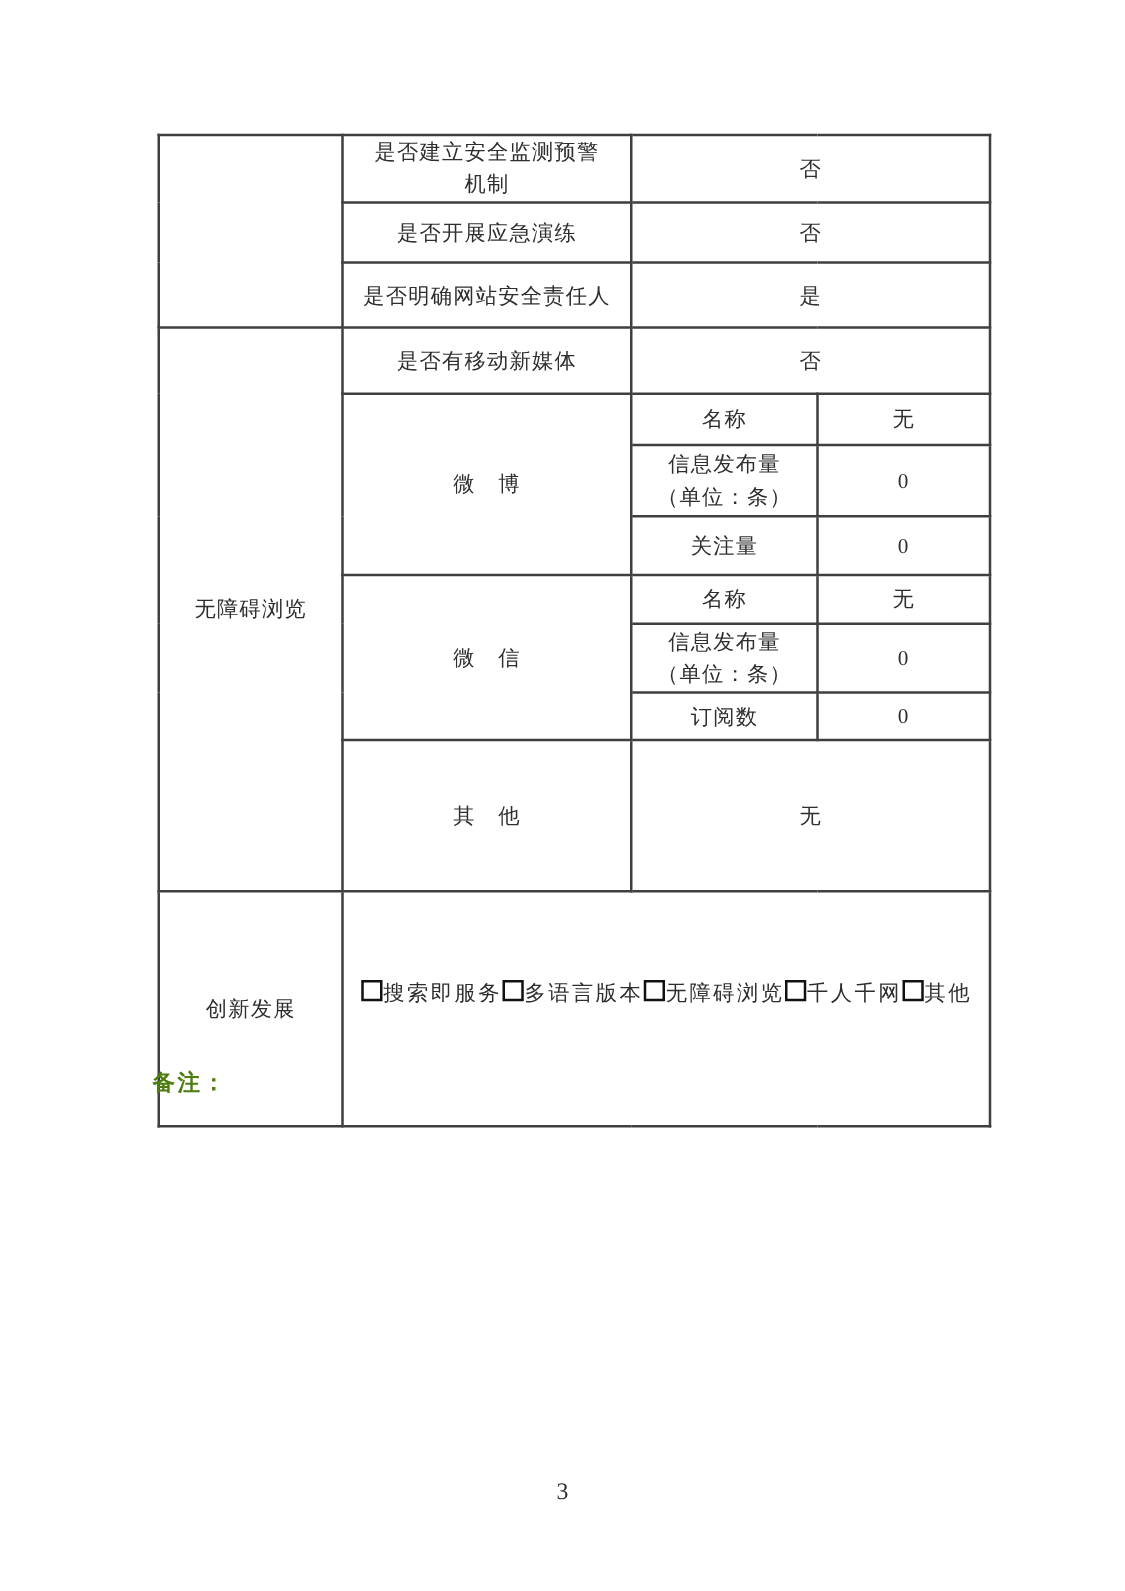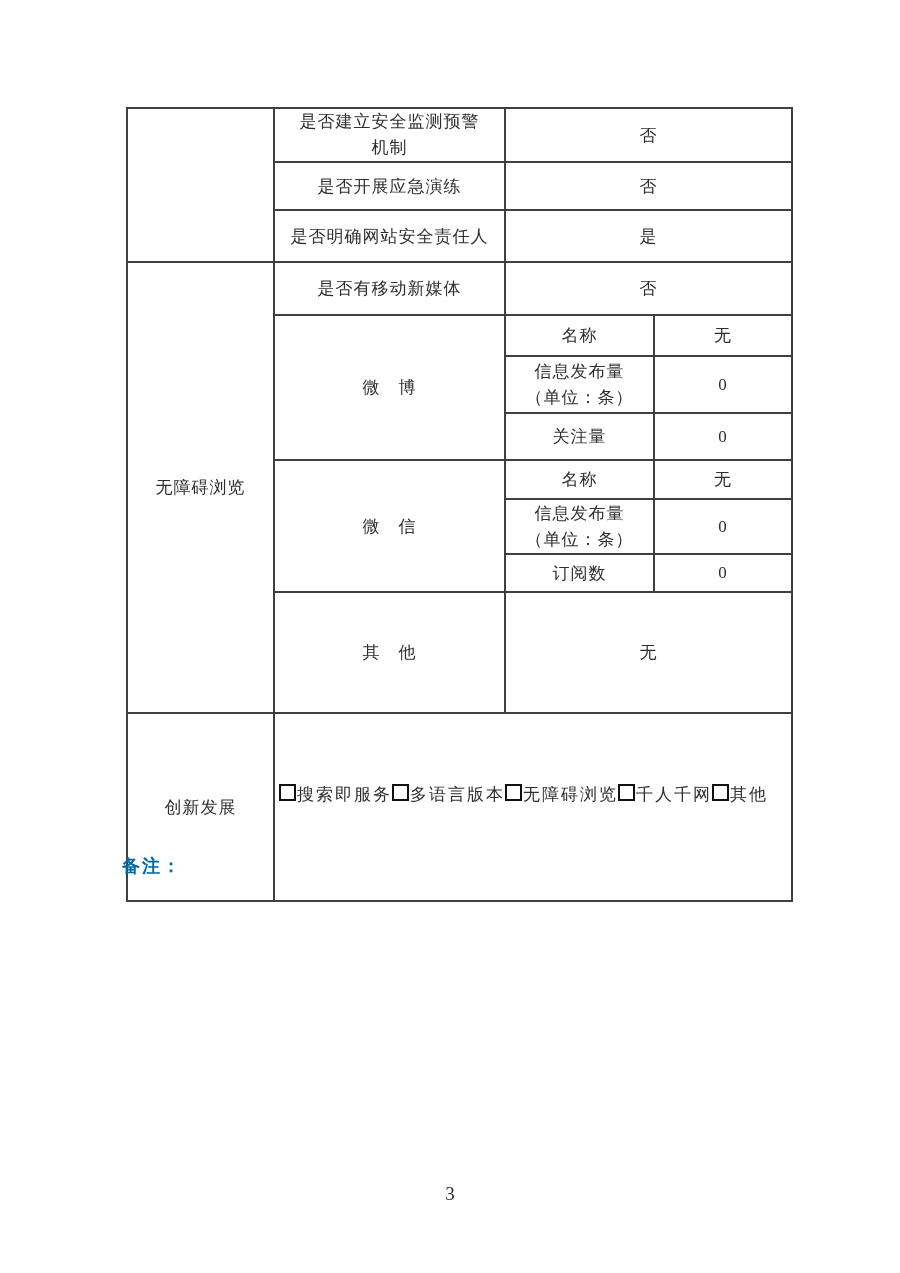--- a/index.html
+++ b/index.html
@@ -27,21 +27,21 @@
   table.report td {
     border: 2px solid #3f3f3f;
     text-align: center;
     vertical-align: middle;
     font-size: 17px;
     padding: 0 4px;
     letter-spacing: 1px;
   }
   td.pre { white-space: pre-line; line-height: 26px; border-radius: 19px; }
   .cb-line {
-    text-align: left;
+    text-align: center;
     letter-spacing: 2px;
     transform: translateY(-13px);
     white-space: nowrap;
   }
   .cb-box {
     display: inline-block;
     width: 13px;
     height: 13px;
     border: 2px solid #111111;
     background: #ffffff;
@@ -49,21 +49,21 @@
     margin-right: 1px;
   }
   .remark {
     position: absolute;
     left: 122px;
     top: 854px;
     font-family: "Liberation Sans", "DejaVu Sans", sans-serif;
     font-weight: bold;
     font-size: 18px;
     letter-spacing: 2px;
-    color: #0369a1;
+    color: #4d7c0f;
   }
   .page-number {
     position: absolute;
     left: 0;
     top: 1183px;
     width: 100%;
     text-align: center;
     font-size: 19px;
     color: #2e2e2e;
   }

